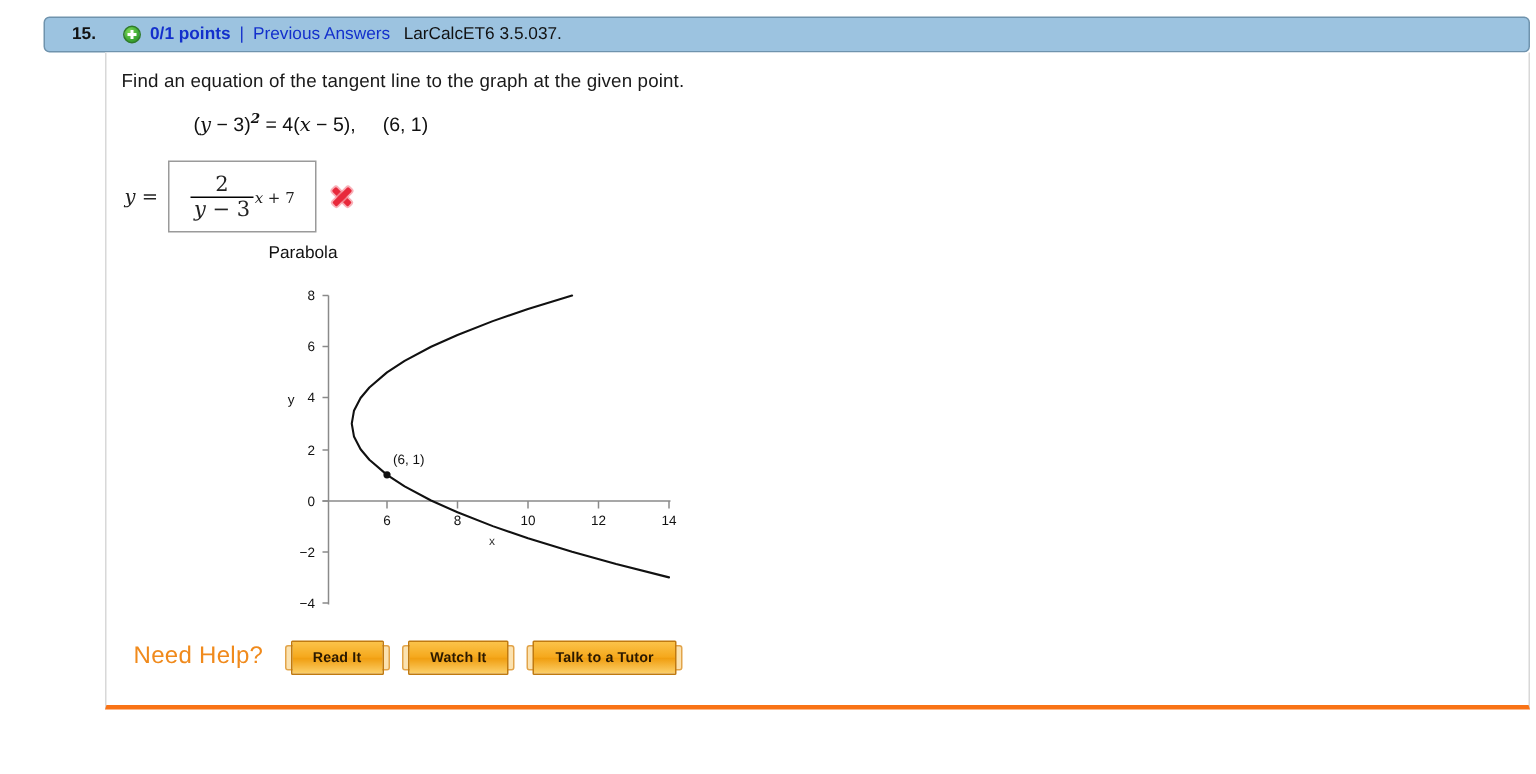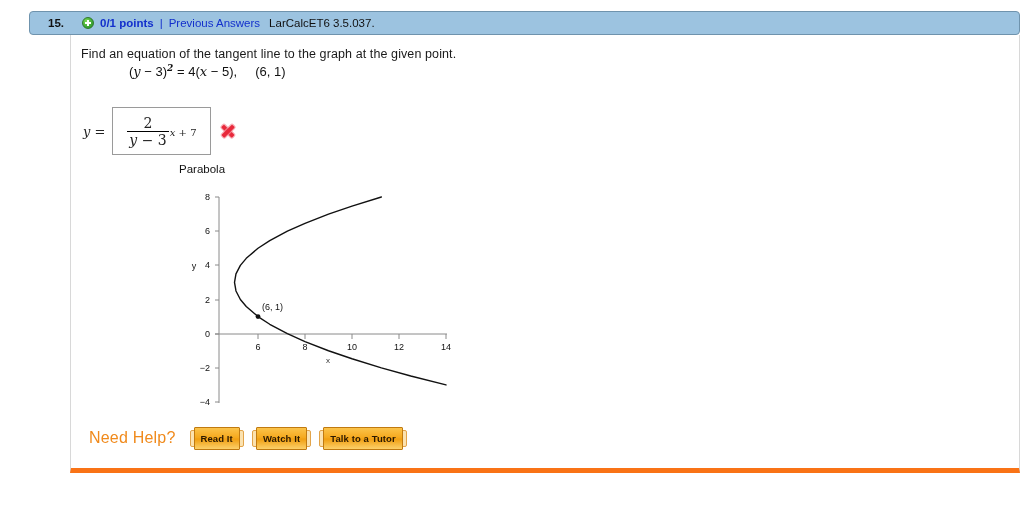--- a/index.html
+++ b/index.html
@@ -79,39 +79,39 @@
 
   
   #content-panel {
     position: absolute;
     left: 70px;
     top: 35px;
     width: 950px;
     height: 438px;
     border-left: 1px solid #d8d8d8;
     border-right: 1px solid #d8d8d8;
-    border-bottom: 5px solid #f97316;
+    border-bottom: 3px solid #f97316;
     box-sizing: border-box;
     background: #fff;
   }
 
   #prompt-text {
     position: absolute;
     left: 10px;
     top: 12px;
     font-size: 12.5px;
     color: #1a1a1a;
     letter-spacing: .1px;
   }
 
   
   #given-equation {
     position: absolute;
     left: 58px;
-    top: 28px;
+    top: 40px;
     font-size: 13px;
     color: #111;
     white-space: nowrap;
   }
   .mathvar {
     font-family: "DejaVu Serif", "Liberation Serif", serif;
     font-style: italic;
   }
   .sup {
     font-size: 9px;
@@ -267,21 +267,21 @@
     border: 1px solid #c07a10;
     border-radius: 1px;
     box-sizing: border-box;
     background: linear-gradient(180deg,#fbc34a 0%,#f5a81c 48%,#f09e10 52%,#fcd06a 100%);
     display: flex;
     align-items: center;
     justify-content: center;
     font-size: 9.5px;
     font-weight: bold;
     color: #2b1900;
-    padding: 0 6px;
+    padding: 0 14px;
     white-space: nowrap;
     letter-spacing: .1px;
   }
 </style>
 </head>
 <body>
 
 <div id="question-header">
   <span class="qnum">15.</span>
   <span class="plus-icon"></span>

